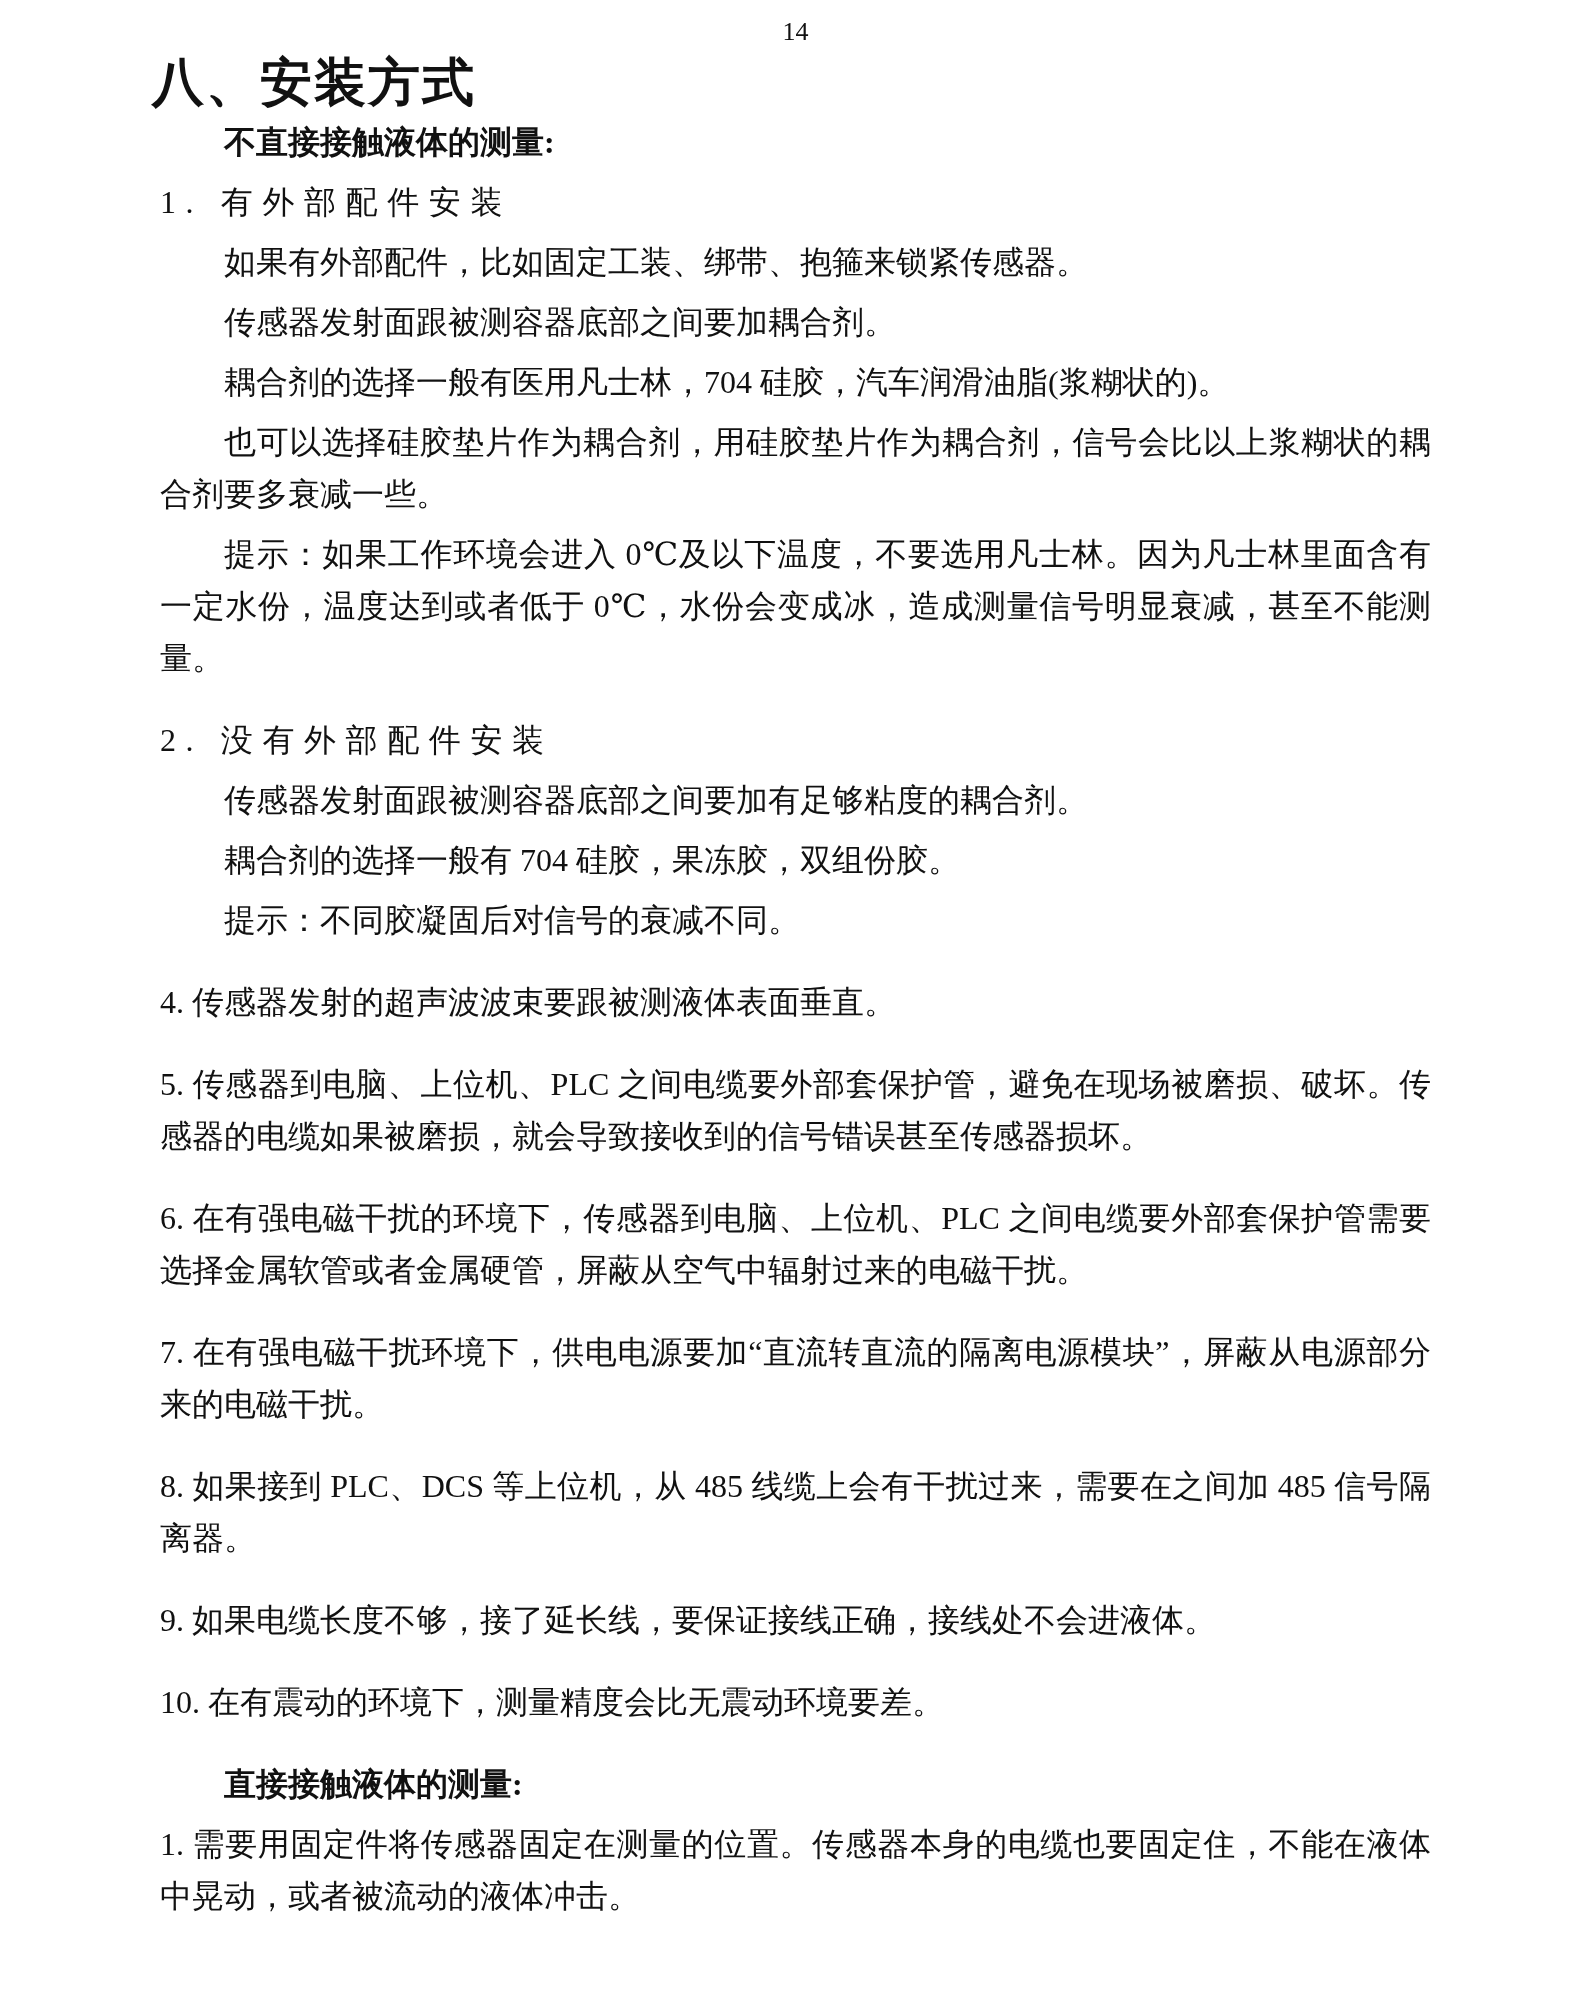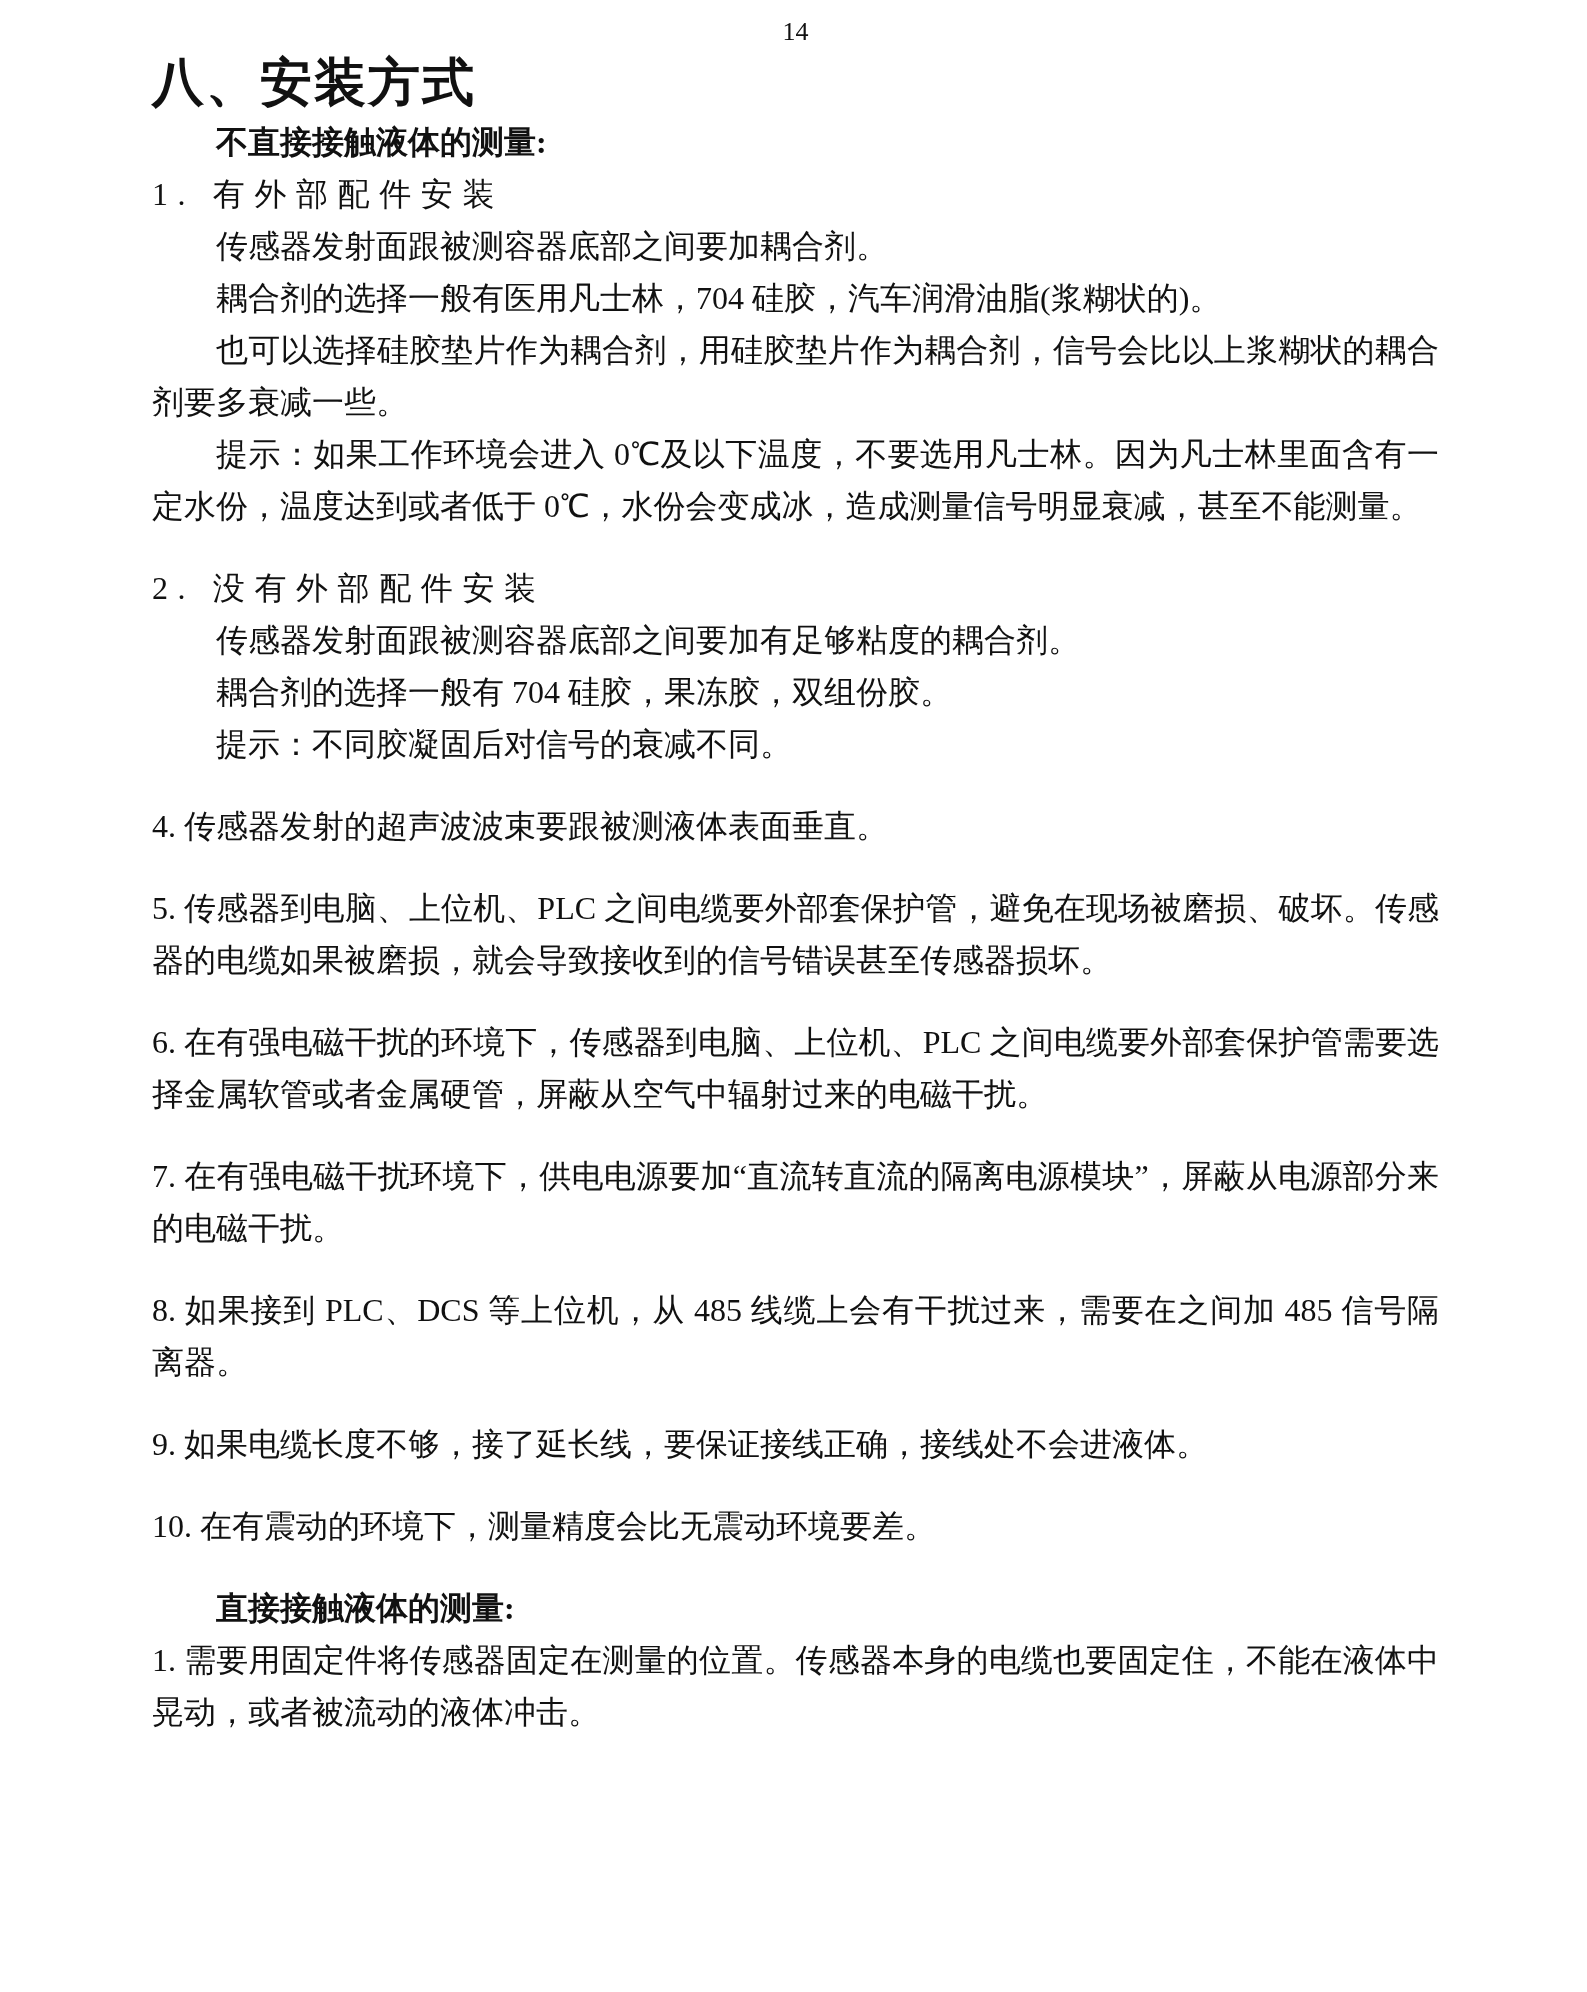--- a/index.html
+++ b/index.html
@@ -26,23 +26,22 @@
     margin: 0 0 10px 0;
   }
   .doc-title {
     font-size: 52px;
     line-height: 50px;
     font-weight: bold;
     margin: 0 0 8px 0;
     letter-spacing: 2px;
   }
   p {
-    margin: 0;
+    margin: 8px;
     text-align: justify;
-    font-family: Liberation Serif, serif;
   }
   .subhead {
     font-weight: bold;
     text-indent: 64px;
   }
   .ind {
     text-indent: 64px;
   }
   .spaced {
     letter-spacing: 0.30em;
@@ -54,20 +53,21 @@
 
 <div class="page">
 
   <div class="pagenum">14</div>
 
   <h1 class="doc-title">八、安装方式</h1>
 
   <p class="subhead">不直接接触液体的测量:</p>
 
   <p class="spaced">1. 有外部配件安装</p>
+  <p class="ind">如果有外部配件，比如固定工装、绑带、抱箍来锁紧传感器。</p>
   <p class="ind">传感器发射面跟被测容器底部之间要加耦合剂。</p>
   <p class="ind">耦合剂的选择一般有医用凡士林，704 硅胶，汽车润滑油脂(浆糊状的)。</p>
   <p class="ind">也可以选择硅胶垫片作为耦合剂，用硅胶垫片作为耦合剂，信号会比以上浆糊状的耦合剂要多衰减一些。</p>
   <p class="ind">提示：如果工作环境会进入 0℃及以下温度，不要选用凡士林。因为凡士林里面含有一定水份，温度达到或者低于 0℃，水份会变成冰，造成测量信号明显衰减，甚至不能测量。</p>
 
   <p class="spaced g28">2. 没有外部配件安装</p>
   <p class="ind">传感器发射面跟被测容器底部之间要加有足够粘度的耦合剂。</p>
   <p class="ind">耦合剂的选择一般有 704 硅胶，果冻胶，双组份胶。</p>
   <p class="ind">提示：不同胶凝固后对信号的衰减不同。</p>
 

